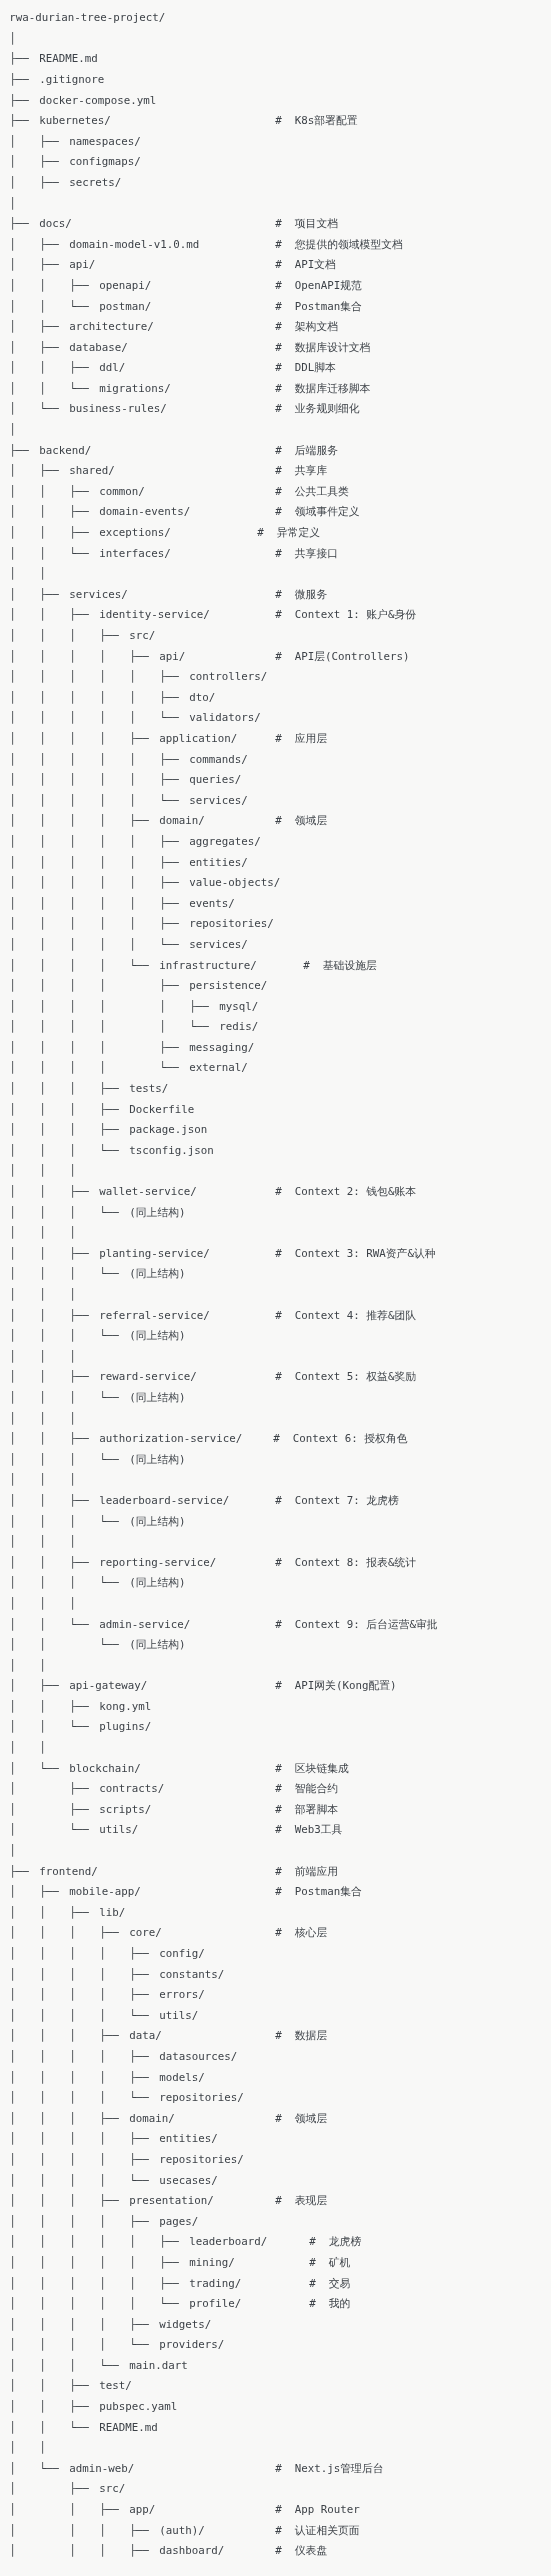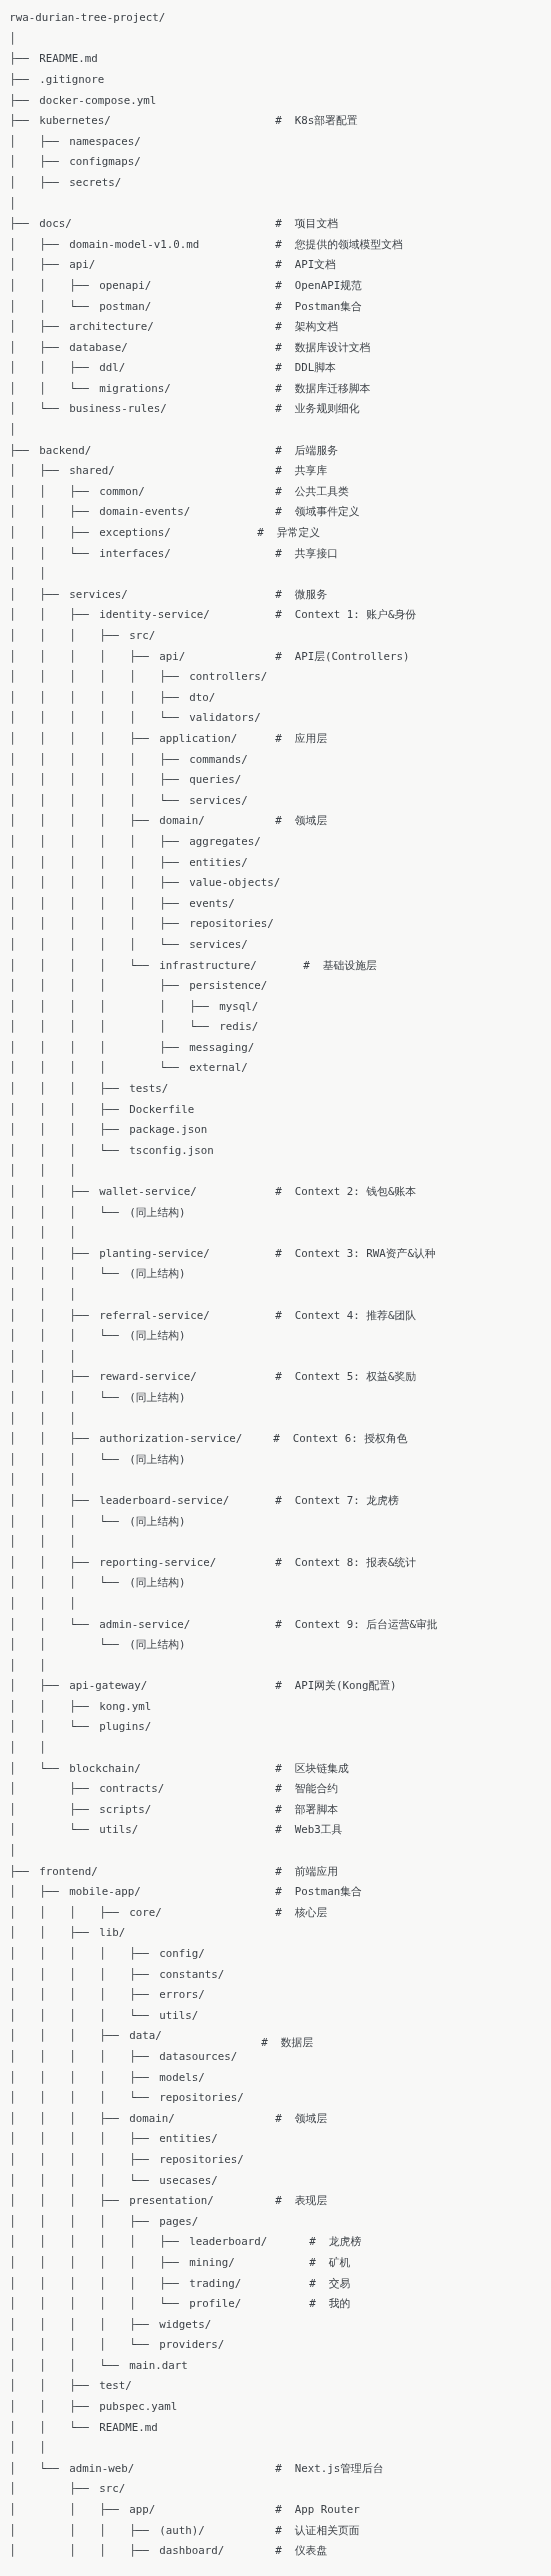--- a/index.html
+++ b/index.html
@@ -125,27 +125,27 @@
     <div class="row"><span class="u">│</span><span class="u">│</span><span class="u">├──</span><span class="n">kong.yml</span></div>
     <div class="row"><span class="u">│</span><span class="u">│</span><span class="u">└──</span><span class="n">plugins/</span></div>
     <div class="row"><span class="u">│</span><span class="u">│</span></div>
     <div class="row"><span class="u">│</span><span class="u">└──</span><span class="n">blockchain/</span><span class="c" style="left: 266px;">#  区块链集成</span></div>
     <div class="row"><span class="u">│</span><span class="u"></span><span class="u">├──</span><span class="n">contracts/</span><span class="c" style="left: 266px;">#  智能合约</span></div>
     <div class="row"><span class="u">│</span><span class="u"></span><span class="u">├──</span><span class="n">scripts/</span><span class="c" style="left: 266px;">#  部署脚本</span></div>
     <div class="row"><span class="u">│</span><span class="u"></span><span class="u">└──</span><span class="n">utils/</span><span class="c" style="left: 266px;">#  Web3工具</span></div>
     <div class="row"><span class="u">│</span></div>
     <div class="row"><span class="u">├──</span><span class="n">frontend/</span><span class="c" style="left: 266px;">#  前端应用</span></div>
     <div class="row"><span class="u">│</span><span class="u">├──</span><span class="n">mobile-app/</span><span class="c" style="left: 266px;">#  Postman集合</span></div>
+    <div class="row"><span class="u">│</span><span class="u">│</span><span class="u">├──</span><span class="n">lib/</span></div>
     <div class="row"><span class="u">│</span><span class="u">│</span><span class="u">│</span><span class="u">├──</span><span class="n">core/</span><span class="c" style="left: 266px;">#  核心层</span></div>
-    <div class="row"><span class="u">│</span><span class="u">│</span><span class="u">├──</span><span class="n">lib/</span></div>
     <div class="row"><span class="u">│</span><span class="u">│</span><span class="u">│</span><span class="u">│</span><span class="u">├──</span><span class="n">config/</span></div>
     <div class="row"><span class="u">│</span><span class="u">│</span><span class="u">│</span><span class="u">│</span><span class="u">├──</span><span class="n">constants/</span></div>
     <div class="row"><span class="u">│</span><span class="u">│</span><span class="u">│</span><span class="u">│</span><span class="u">├──</span><span class="n">errors/</span></div>
     <div class="row"><span class="u">│</span><span class="u">│</span><span class="u">│</span><span class="u">│</span><span class="u">└──</span><span class="n">utils/</span></div>
-    <div class="row"><span class="u">│</span><span class="u">│</span><span class="u">│</span><span class="u">├──</span><span class="n">data/</span><span class="c" style="left: 252px; margin-top: 7px;">#  数据层</span></div>
+    <div class="row"><span class="u">│</span><span class="u">│</span><span class="u">│</span><span class="u">├──</span><span class="n">data/</span><span class="c" style="left: 266px;">#  数据层</span></div>
     <div class="row"><span class="u">│</span><span class="u">│</span><span class="u">│</span><span class="u">│</span><span class="u">├──</span><span class="n">datasources/</span></div>
     <div class="row"><span class="u">│</span><span class="u">│</span><span class="u">│</span><span class="u">│</span><span class="u">├──</span><span class="n">models/</span></div>
     <div class="row"><span class="u">│</span><span class="u">│</span><span class="u">│</span><span class="u">│</span><span class="u">└──</span><span class="n">repositories/</span></div>
     <div class="row"><span class="u">│</span><span class="u">│</span><span class="u">│</span><span class="u">├──</span><span class="n">domain/</span><span class="c" style="left: 266px;">#  领域层</span></div>
     <div class="row"><span class="u">│</span><span class="u">│</span><span class="u">│</span><span class="u">│</span><span class="u">├──</span><span class="n">entities/</span></div>
     <div class="row"><span class="u">│</span><span class="u">│</span><span class="u">│</span><span class="u">│</span><span class="u">├──</span><span class="n">repositories/</span></div>
     <div class="row"><span class="u">│</span><span class="u">│</span><span class="u">│</span><span class="u">│</span><span class="u">└──</span><span class="n">usecases/</span></div>
     <div class="row"><span class="u">│</span><span class="u">│</span><span class="u">│</span><span class="u">├──</span><span class="n">presentation/</span><span class="c" style="left: 266px;">#  表现层</span></div>
     <div class="row"><span class="u">│</span><span class="u">│</span><span class="u">│</span><span class="u">│</span><span class="u">├──</span><span class="n">pages/</span></div>
     <div class="row"><span class="u">│</span><span class="u">│</span><span class="u">│</span><span class="u">│</span><span class="u">│</span><span class="u">├──</span><span class="n">leaderboard/</span><span class="c" style="left: 300px;">#  龙虎榜</span></div>

